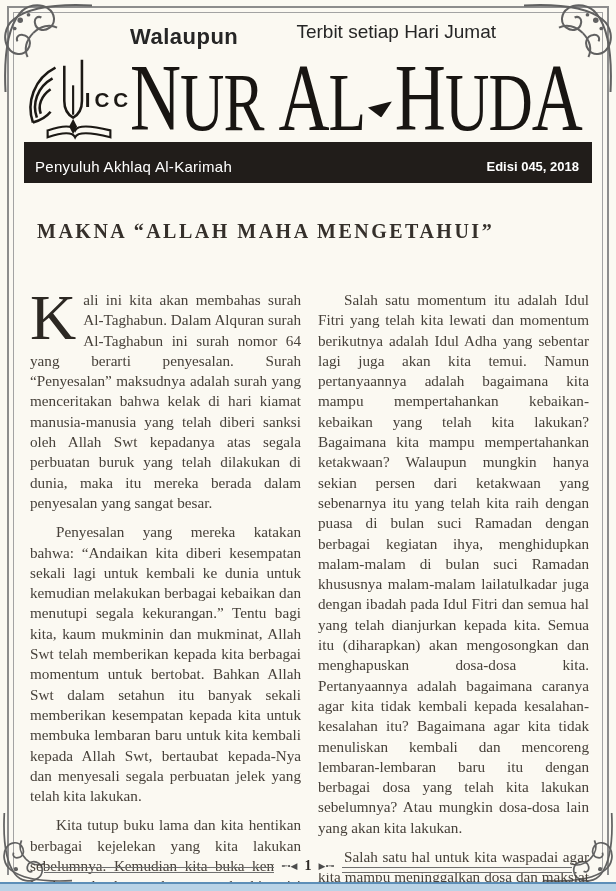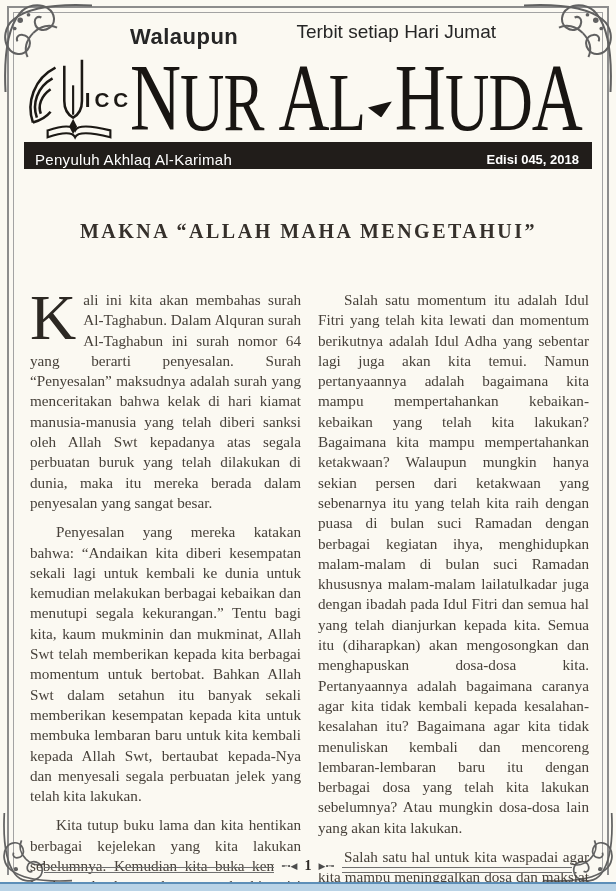--- a/index.html
+++ b/index.html
@@ -27,29 +27,29 @@
   .published-label{position:absolute; left:296px; top:21px; width:200px; text-align:right;
     font-family:"Liberation Sans", sans-serif; font-size:19px; color:#262626;}
   .masthead{position:absolute; left:130px; top:50px; white-space:nowrap;
     color:#181512; font-family:"Liberation Serif", serif; line-height:1;
     transform:scale(.93,1.25); transform-origin:top left; letter-spacing:-1px;}
   .masthead .big{font-size:76px;}
   .masthead .small{font-size:66px;}
   .masthead .gap{display:inline-block; width:16px;}
   .masthead .wedge{display:inline-block; width:26px; height:13px; background:#181512;
     clip-path:polygon(0 38%, 100% 0, 55% 100%); margin:0 3px 10px 3px; vertical-align:baseline;}
-  .banner{position:absolute; left:24px; right:24px; top:142px; height:27px;
+  .banner{position:absolute; left:24px; right:24px; top:142px; height:41px;
     background:#211d1a; color:#fff; display:flex; align-items:center;
     justify-content:space-between; padding:8px 13px 0 11px; box-sizing:border-box;
     font-family:"Liberation Sans", sans-serif;}
   .banner-left{font-size:15px; letter-spacing:.3px;}
   .banner-right{font-size:13px; font-weight:bold;}
   
-  .article-title{position:absolute; left:1px; right:0; top:220px; text-align:center;
-    font-size:20px; font-weight:bold; letter-spacing:2.5px; color:#35302b;}
+  .article-title{position:absolute; left:1px; right:0; top:220px; 
+    font-size:20px; font-weight:bold; letter-spacing:2.5px; color:#35302b;padding-left:36px;}
   .columns{position:absolute; left:30px; right:27px; top:290px; display:flex; gap:17px;
     font-size:15.2px; line-height:20.3px; text-align:justify;}
   .col{flex:1; min-width:0;}
   .col p{margin:0 0 9px; text-indent:26px;}
   .col p.first{text-indent:0;}
   .dropcap{float:left; font-size:64px; line-height:50px; padding:3px 7px 0 0;
     color:#2c2823; font-weight:normal;}
   .ital{}
   
   .footer-rule{position:absolute; left:44px; right:44px; bottom:18px; height:4px;

